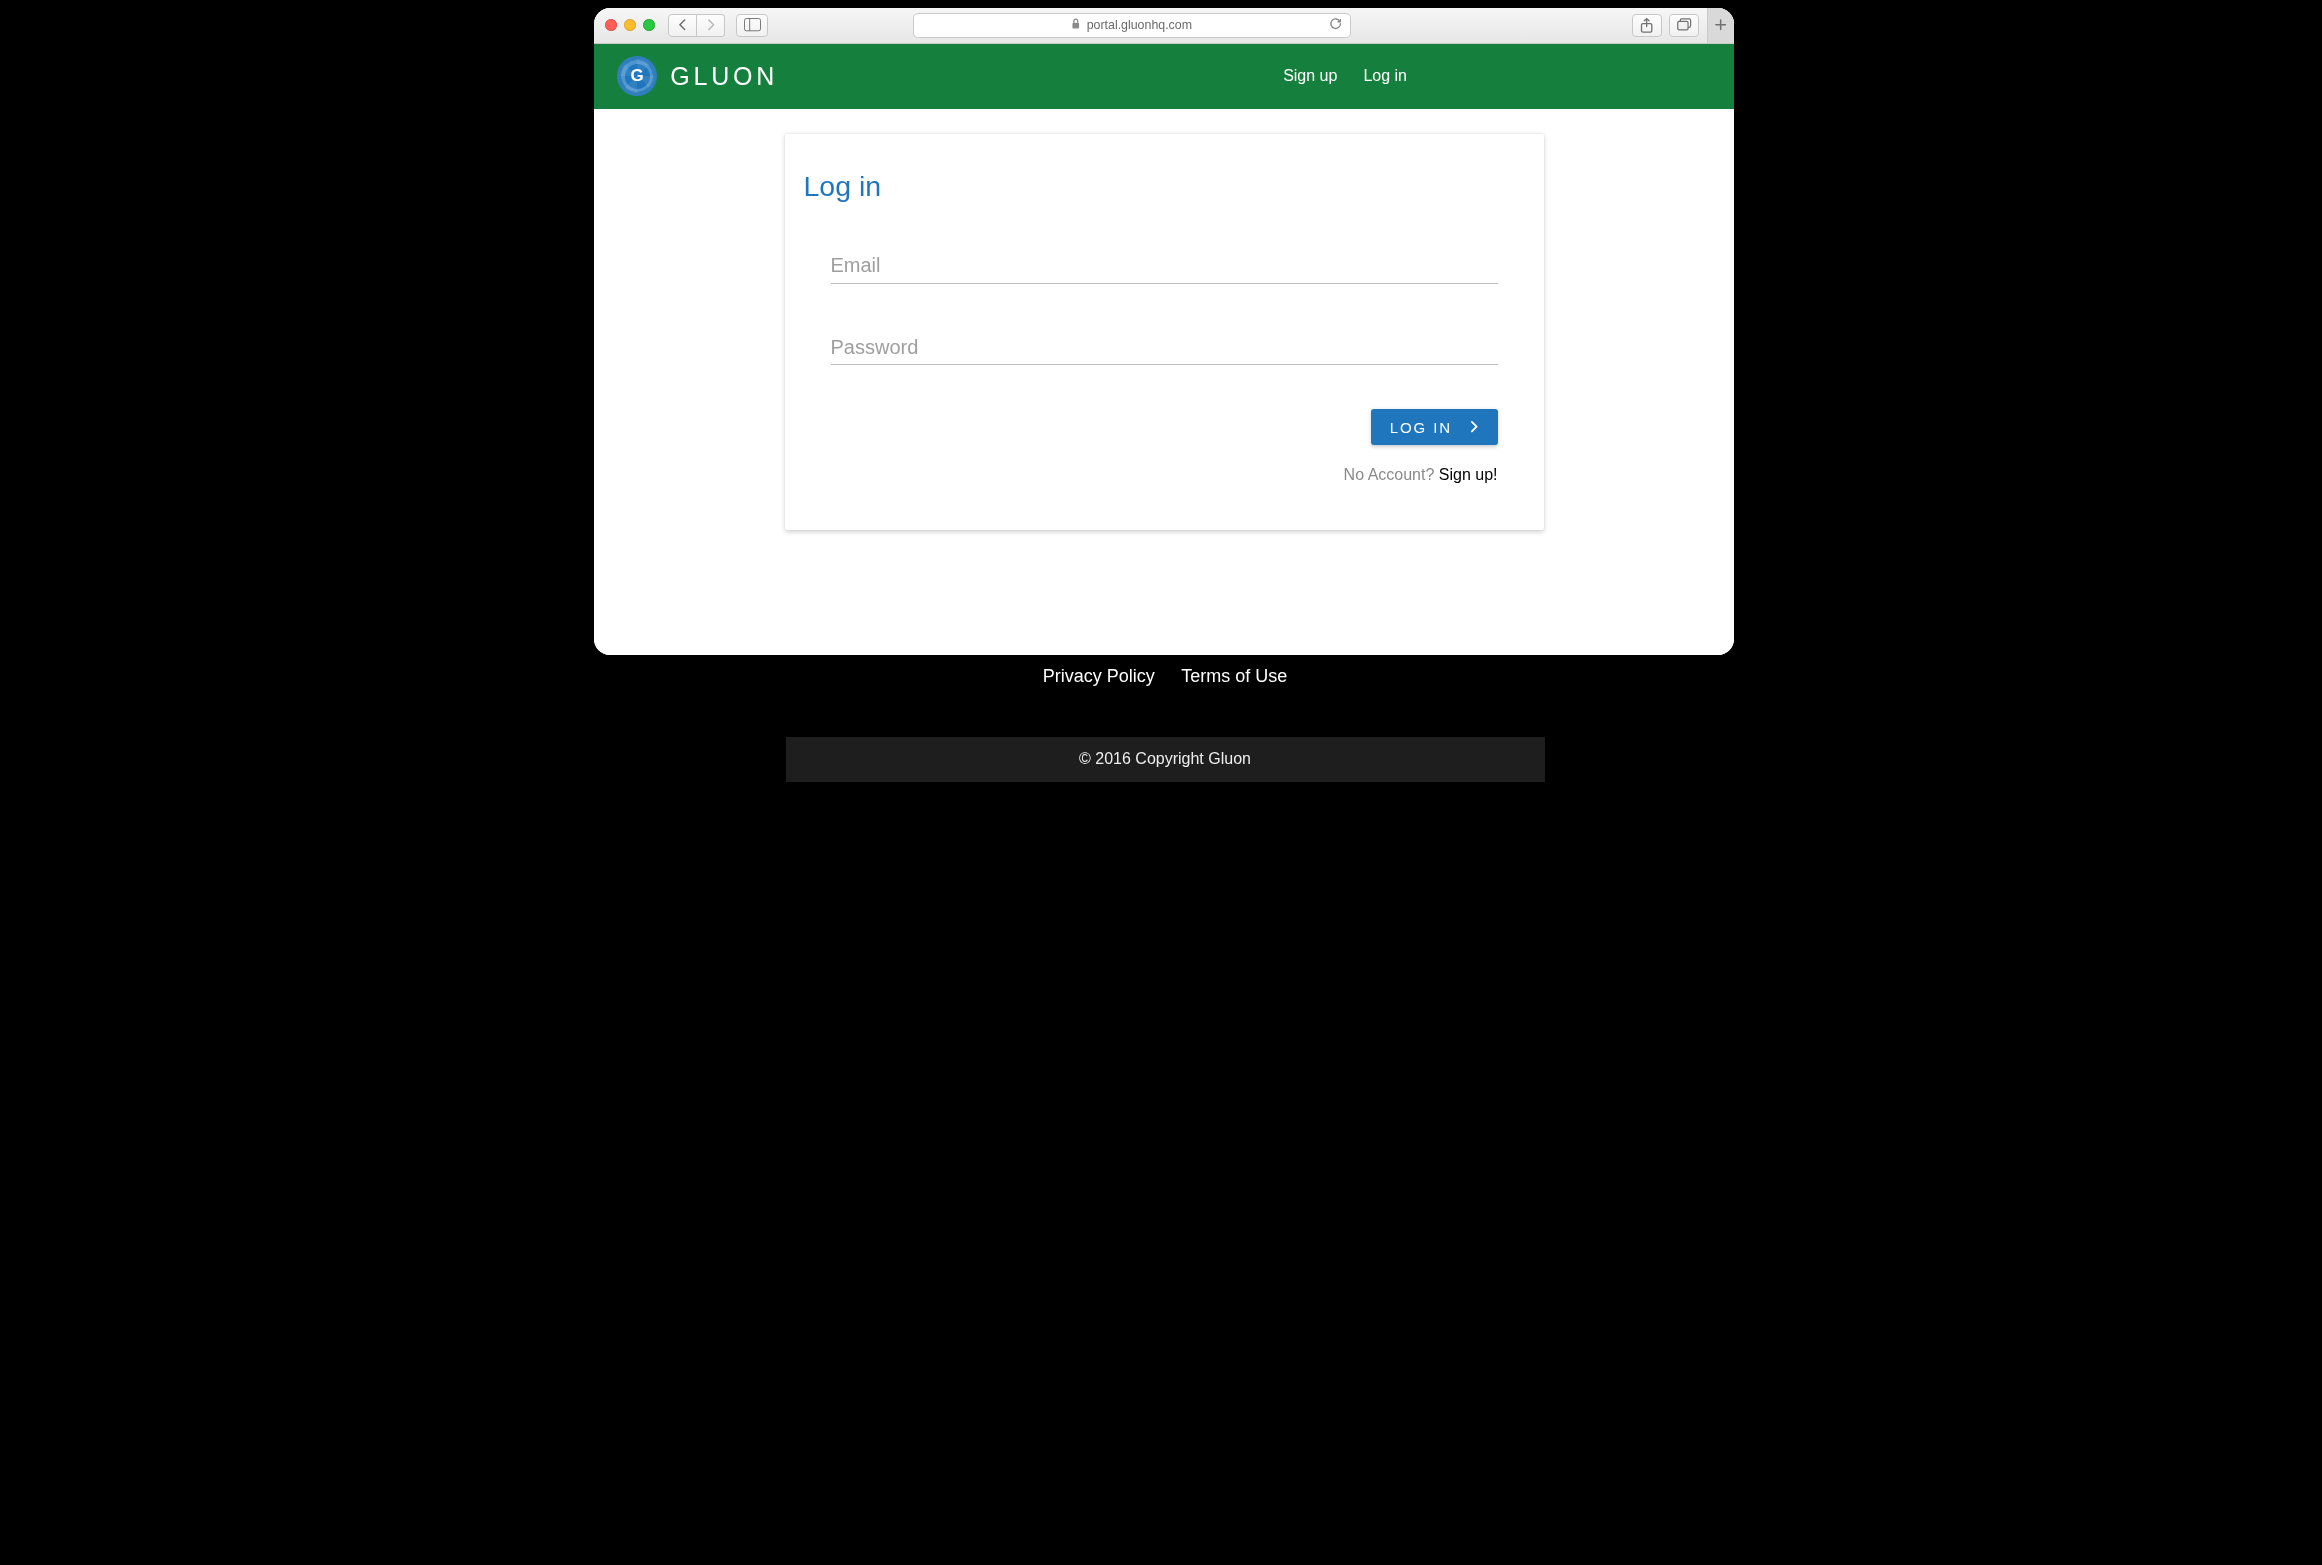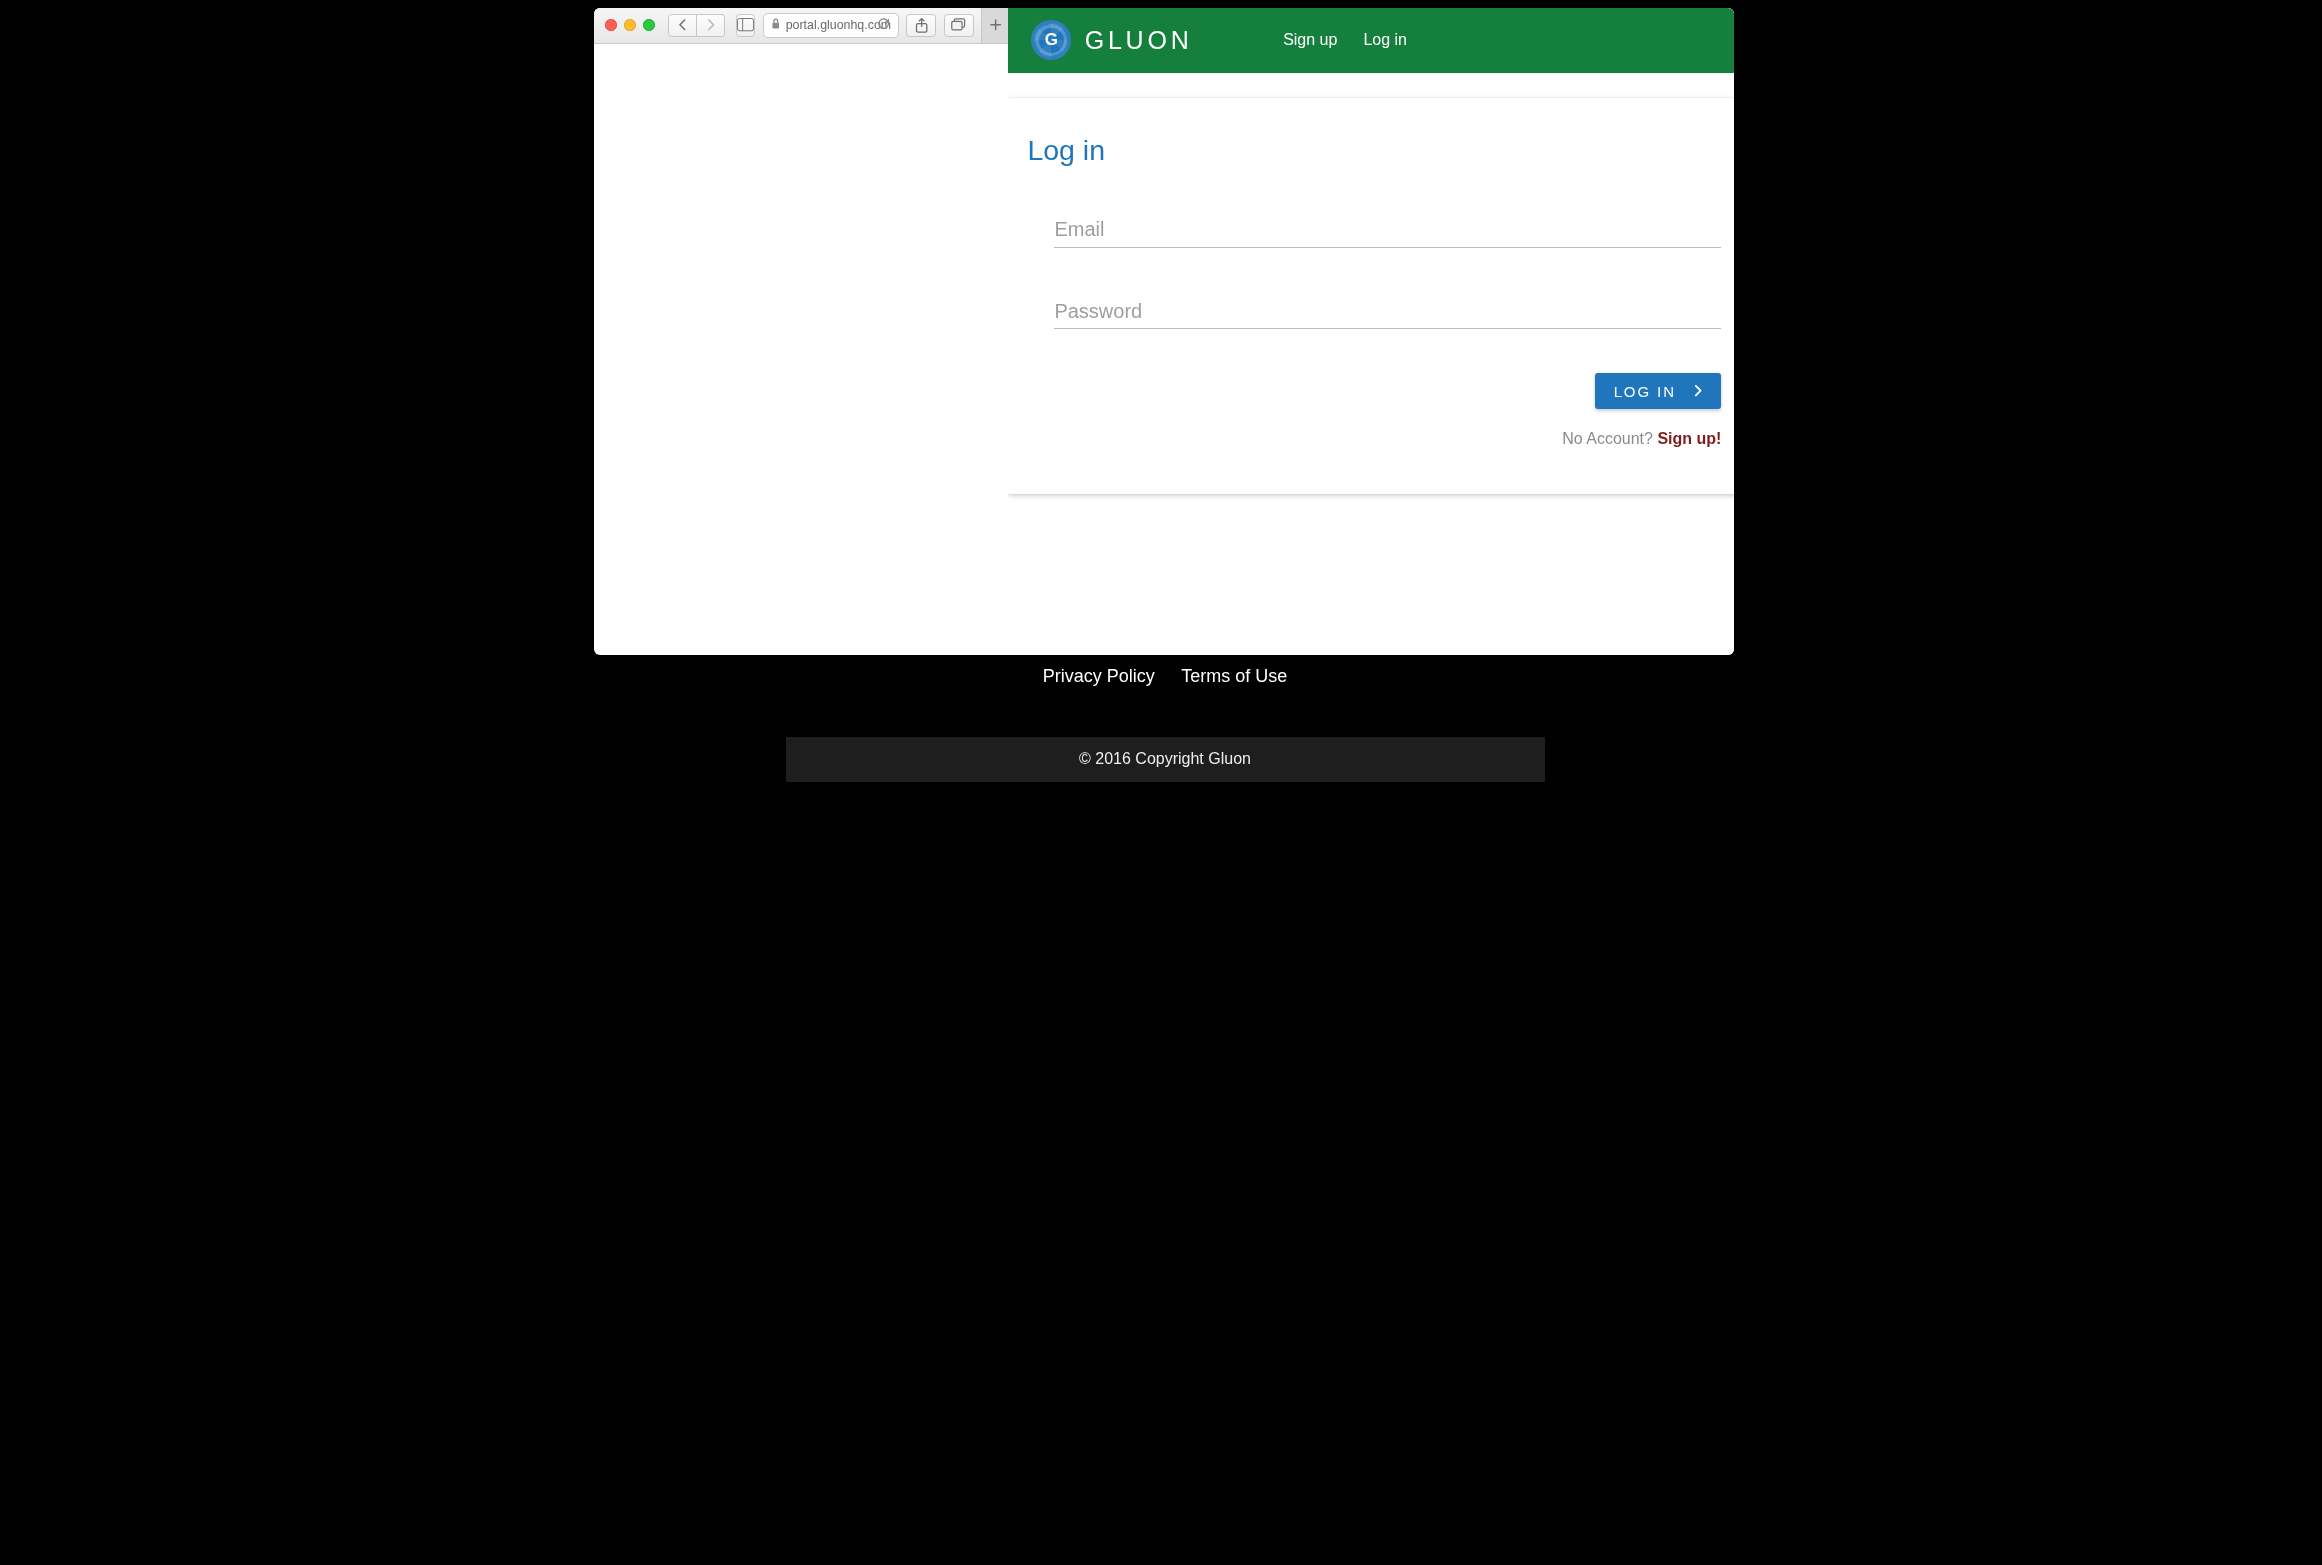--- a/index.html
+++ b/index.html
@@ -19,25 +19,25 @@
   }
 
   
   .browser-window {
     position: absolute;
     left: 65px;
     top: 7.6px;
     width: 1140px;
     height: 647px;
     background: #fff;
-    border-radius: 6px;
+    border-radius: 16px;
     box-shadow: 0 19px 57px rgba(0,0,0,.5);
     overflow: hidden;
     display: flex;
-    flex-direction: row;
+    flex-direction: column;
   }
 
   
   .titlebar {
     height: 36px;
     background: linear-gradient(#f6f6f6,#e7e7e7);
     border-bottom: 1px solid #c9c9c9;
     display: flex;
     align-items: center;
     padding: 0 7.6px;
@@ -156,21 +156,21 @@
   .field::placeholder { color:#9e9e9e; }
   .actions { margin-top:44px; display:flex; flex-direction:column; align-items:flex-end; gap:21px;}
   .login-btn {
     background:#1f76bc; color:#fff; border:none; border-radius:2.9px;
     padding: 9.5px 19px; font-size:15px; letter-spacing:1.9px; font-weight:500;
     display:flex; align-items:center; gap:17px; cursor:pointer;
     box-shadow:0 1.9px 3.8px rgba(0,0,0,.2);
   }
   .login-btn .chev { font-size:15px; }
   .no-account { color:#8a8a8a; font-size:16px;}
-  .no-account a { color:#7f1d1d; text-decoration:none; cursor:pointer;font-weight:bold;}
+  .no-account a { color:#000000; text-decoration:none; cursor:pointer;}
 
   
   .footer {
     position:absolute; left:8px; right:0; top: 666px;
     text-align:center;
   }
   .footer-links { color:#fff; font-size:18px; }
   .footer-links a { color:#fff; text-decoration:none; margin:0 5.7px; cursor:pointer;}
   .copyright-bar {
     margin: 50px auto 0;

